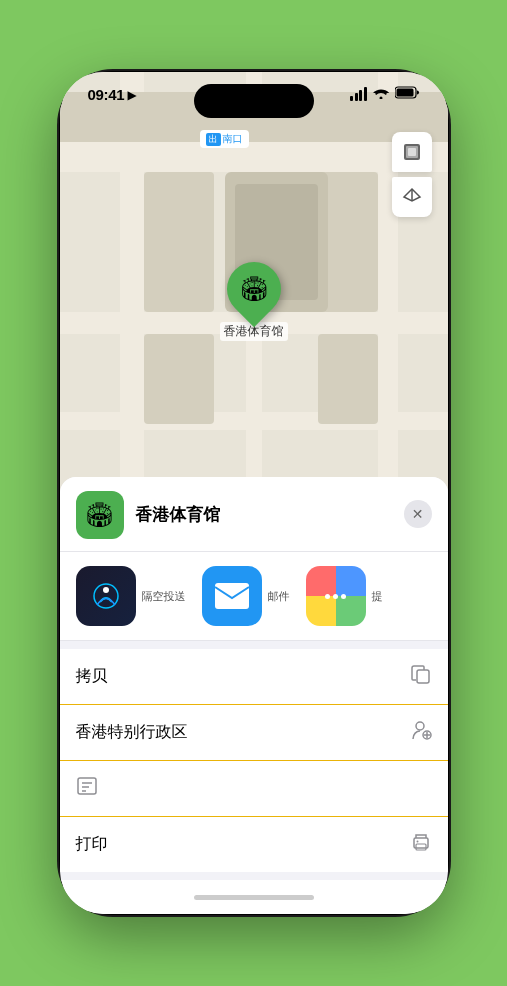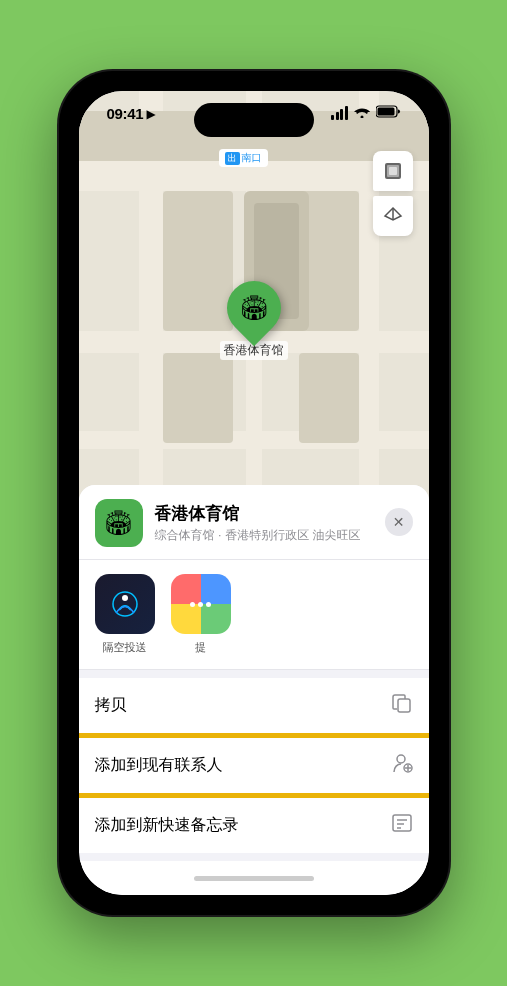--- a/index.html
+++ b/index.html
@@ -12,21 +12,21 @@
       align-items: center;
       justify-content: center;
       font-family: -apple-system, 'PingFang SC', 'Helvetica Neue', sans-serif;
     }
 
     .phone-frame {
       width: 390px;
       height: 844px;
       background: #000;
       border-radius: 54px;
-      padding: 20px;
+      padding: 1px;
       position: relative;
       box-shadow: 0 0 0 2px #1a1a1a, 0 20px 60px rgba(0,0,0,0.4);
     }
 
     .phone-screen {
       width: 100%;
       height: 100%;
       background: #e8e8e8;
       border-radius: 44px;
       overflow: hidden;
@@ -252,21 +252,20 @@
       background: white;
       padding: 14px 16px;
       display: flex;
       gap: 16px;
       overflow-x: auto;
       border-bottom: 1px solid #e5e5ea;
     }
 
     .share-item {
       display: flex;
-      flex-direction: column;
       align-items: center;
       gap: 6px;
       min-width: 60px;
     }
 
     .share-icon {
       width: 60px;
       height: 60px;
       border-radius: 14px;
       display: flex;
@@ -297,21 +296,21 @@
     .action-list {
       background: white;
       margin: 8px 0;
     }
 
     .action-item {
       display: flex;
       align-items: center;
       justify-content: space-between;
       padding: 14px 16px;
-      border-bottom: 5px solid #eab308;
+      border-bottom: 1px solid #eab308;
     }
 
     .action-item:last-child {
       border-bottom: none;
     }
 
     .action-text {
       font-size: 16px;
       color: #000;
     }
@@ -447,40 +446,48 @@
         <span class="pin-label">香港体育馆</span>
       </div>
     </div>
 
     <div class="bottom-sheet">
 
       <div class="sheet-header">
         <div class="venue-icon">🏟</div>
         <div class="venue-info">
           <div class="venue-name">香港体育馆</div>
-          <div class="venue-detail">综合体育馆 · 香港特别行政区 油尖旺区</div>
         </div>
         <div class="close-btn">✕</div>
       </div>
 
       <div class="share-row">
 
         <div class="share-item">
           <div class="share-icon airdrop">
             <svg width="32" height="32" viewBox="0 0 32 32">
               <circle cx="16" cy="16" r="12" fill="none" stroke="#00bfff" stroke-width="1.5"></circle>
               <circle cx="16" cy="10" r="3" fill="white"></circle>
               <path d="M10 22 Q16 14 22 22" fill="none" stroke="#00bfff" stroke-width="2"></path>
               <path d="M7 25 Q16 12 25 25" fill="none" stroke="#1e90ff" stroke-width="1.5"></path>
             </svg>
           </div>
           <span class="share-label">隔空投送</span>
         </div>
 
 
+        <div class="share-item">
+          <div class="share-icon mail">
+            <svg width="36" height="28" viewBox="0 0 36 28">
+              <rect x="1" y="1" width="34" height="26" rx="3" fill="white"></rect>
+              <path d="M1 5 L18 16 L35 5" stroke="#2196F3" stroke-width="2" fill="none"></path>
+            </svg>
+          </div>
+          <span class="share-label">邮件</span>
+        </div>
 
 
         <div class="share-item">
           <div style="width:60px;height:60px;border-radius:14px;overflow:hidden;position:relative;">
             <div style="position:absolute;inset:0;display:flex;flex-wrap:wrap;">
               <div style="width:50%;height:50%;background:#ff6b6b;"></div>
               <div style="width:50%;height:50%;background:#4d96ff;"></div>
               <div style="width:50%;height:50%;background:#ffd93d;"></div>
               <div style="width:50%;height:50%;background:#6bcb77;"></div>
             </div>
@@ -504,44 +511,54 @@
           <span class="action-icon">
             <svg width="22" height="22" viewBox="0 0 22 22" fill="none">
               <rect x="7" y="7" width="12" height="13" rx="2" stroke="#8e8e93" stroke-width="1.5" fill="none"></rect>
               <path d="M14 7 V4 a1 1 0 0 0-1-1 H4 a2 2 0 0 0-2 2 v11 a1 1 0 0 0 1 1 h3" stroke="#8e8e93" stroke-width="1.5" fill="none"></path>
             </svg>
           </span>
         </div>
 
 
         <div class="action-item">
-          <span class="action-text">添加到现有联系人</span>
+          <span class="action-text">香港特别行政区</span>
           <span class="action-icon">
             <svg width="22" height="22" viewBox="0 0 22 22" fill="none">
               <circle cx="10" cy="7" r="4" stroke="#8e8e93" stroke-width="1.5" fill="none"></circle>
               <path d="M3 20 c0-5 3.5-8 7-8" stroke="#8e8e93" stroke-width="1.5" fill="none"></path>
               <circle cx="17" cy="16" r="4" stroke="#8e8e93" stroke-width="1.5" fill="none"></circle>
               <line x1="17" y1="13" x2="17" y2="19" stroke="#8e8e93" stroke-width="1.5"></line>
               <line x1="14" y1="16" x2="20" y2="16" stroke="#8e8e93" stroke-width="1.5"></line>
             </svg>
           </span>
         </div>
 
         <div class="action-item">
-          <span class="action-text">添加到新快速备忘录</span>
           <span class="action-icon">
             <svg width="22" height="22" viewBox="0 0 22 22" fill="none">
               <rect x="2" y="3" width="18" height="16" rx="2" stroke="#8e8e93" stroke-width="1.5" fill="none"></rect>
               <line x1="6" y1="8" x2="16" y2="8" stroke="#8e8e93" stroke-width="1.5"></line>
               <line x1="6" y1="12" x2="13" y2="12" stroke="#8e8e93" stroke-width="1.5"></line>
               <line x1="6" y1="16" x2="10" y2="16" stroke="#8e8e93" stroke-width="1.5"></line>
             </svg>
           </span>
         </div>
 
+        <div class="action-item">
+          <span class="action-text">打印</span>
+          <span class="action-icon">
+            <svg width="22" height="22" viewBox="0 0 22 22" fill="none">
+              <rect x="4" y="7" width="14" height="10" rx="1.5" stroke="#8e8e93" stroke-width="1.5" fill="none"></rect>
+              <path d="M6 7 V4 h10 v3" stroke="#8e8e93" stroke-width="1.5" fill="none"></path>
+              <rect x="6" y="13" width="10" height="6" rx="1" stroke="#8e8e93" stroke-width="1.2" fill="none"></rect>
+              <circle cx="7.5" cy="10.5" r="1" fill="#8e8e93"></circle>
+            </svg>
+          </span>
+        </div>
 
       </div>
 
       <div class="home-indicator">
         <div class="indicator-bar"></div>
       </div>
 
     </div>
 
   </div>

